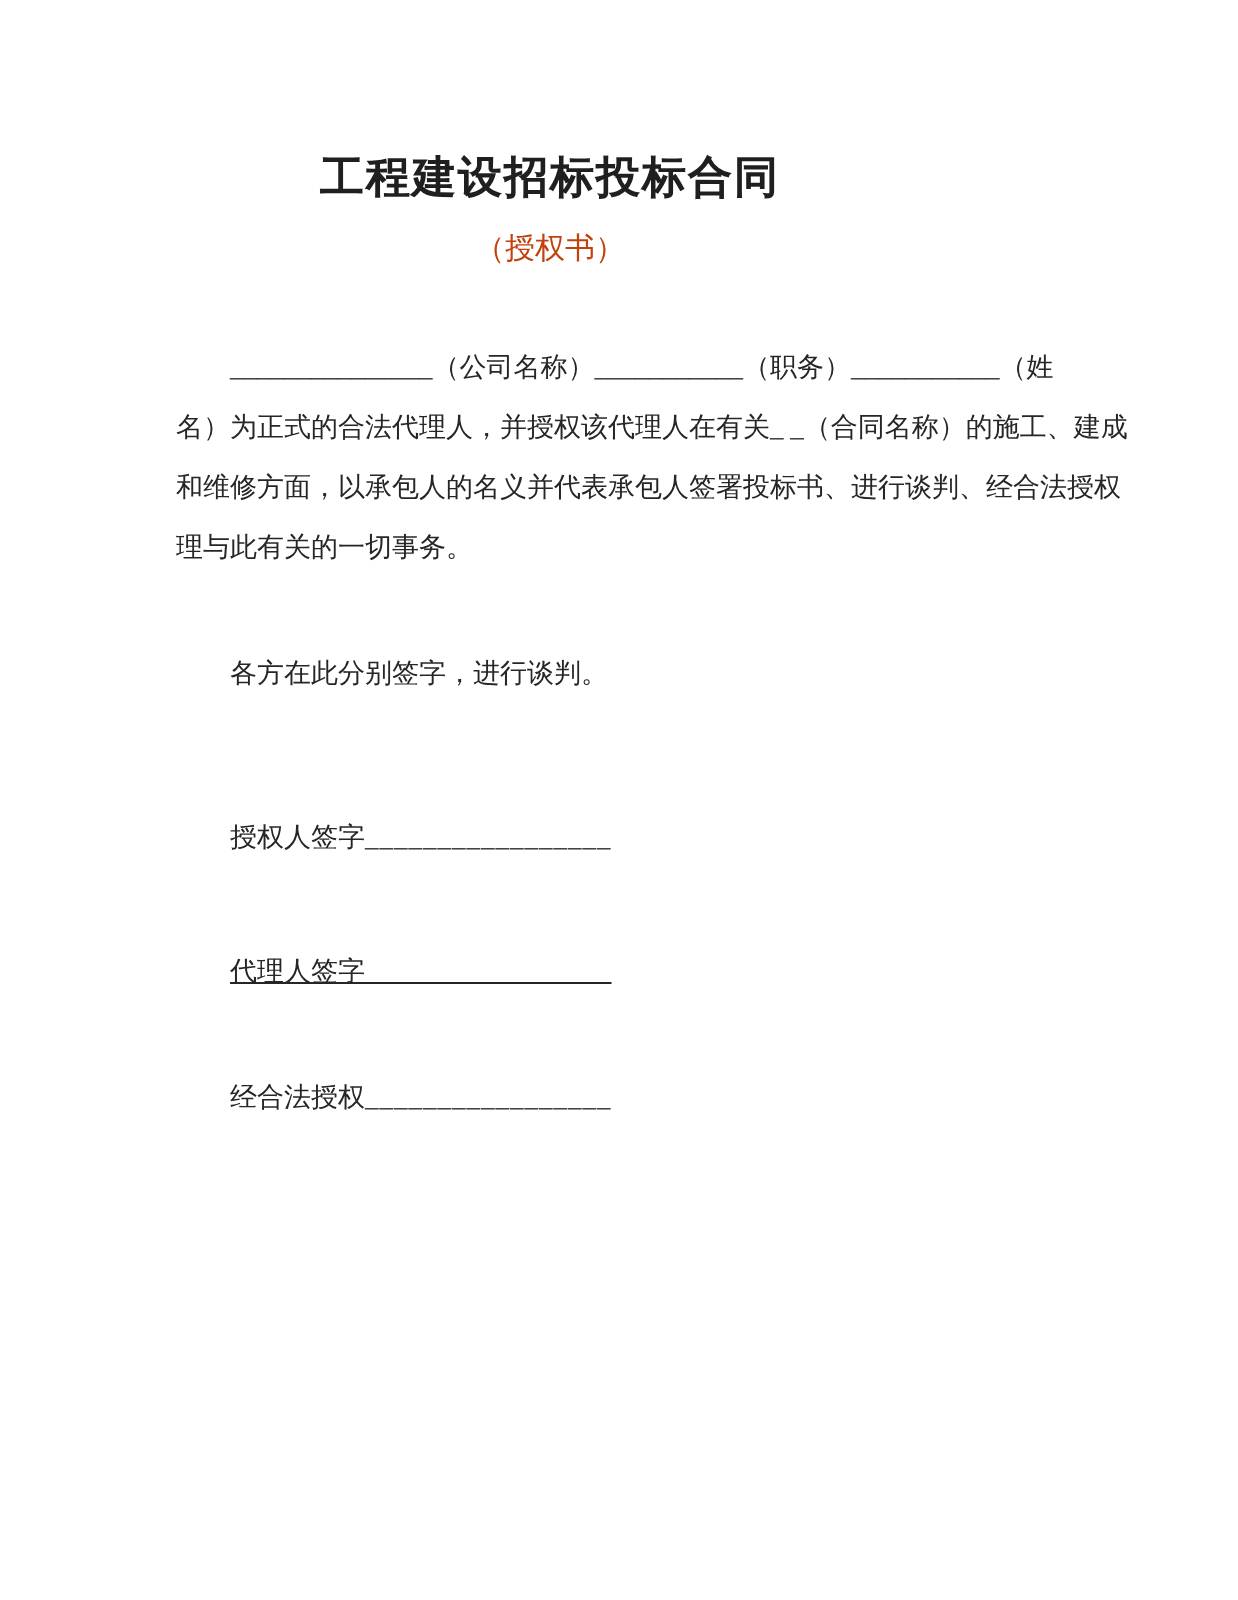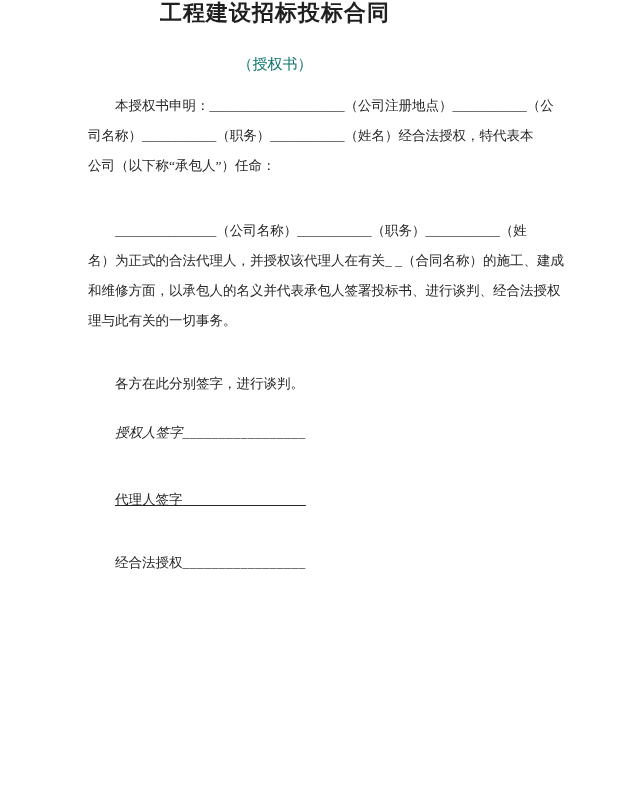--- a/index.html
+++ b/index.html
@@ -8,36 +8,37 @@
     height: 800px;
     background: #ffffff;
     font-family: "Liberation Serif", "DejaVu Serif", serif;
     color: #262626;
     overflow: hidden;
   }
   .page {
     position: relative;
     width: 550px;
     height: 800px;
+    padding-top: 76px;
     background: #ffffff;
   }
   .title {
     text-align: center;
     font-size: 22px;
     font-weight: bold;
     line-height: 26px;
     letter-spacing: 1px;
     color: #1f1f1f;
   }
   .subtitle {
     text-align: center;
     font-size: 15px;
     line-height: 18px;
-    margin-top: 29px;
-    color: #0f766e;
+    margin-top: 14px;
+    color: #c2410c;
   }
   .para {
     margin-left: 88px;
     width: 460px;
     font-size: 13.5px;
     line-height: 30px;
     white-space: nowrap;
   }
   .p1 { margin-top: 18px; }
   .p2 { margin-top: 35px; }
@@ -49,40 +50,35 @@
     line-height: 30px;
     text-indent: 27px;
   }
   .sig {
     margin-left: 88px;
     font-size: 13.5px;
     line-height: 30px;
     padding-left: 27px;
     white-space: nowrap;
   }
-  .sig-1 { margin-top: 19px; font-style: italic; }
+  .sig-1 { margin-top: 52px; }
   .sig-2 { margin-top: 37px; text-decoration: underline; }
   .sig-3 { margin-top: 30px; }
   .sig-4 { margin-top: 33px; }
   .blank { letter-spacing: 0.5px; }
 </style>
 </head>
 <body>
 
 <div class="page">
 
   <h1 class="title">工程建设招标投标合同</h1>
 
   <div class="subtitle">（授权书）</div>
 
-  <div class="para p1">
-    <div class="line indent">本授权书申明：____________________（公司注册地点）___________（公</div>
-    <div class="line">司名称）___________（职务）___________（姓名）经合法授权，特代表本</div>
-    <div class="line">公司（以下称“承包人”）任命：</div>
-  </div>
 
   <div class="para p2">
     <div class="line indent">_______________（公司名称）___________（职务）___________（姓</div>
     <div class="line">名）为正式的合法代理人，并授权该代理人在有关_ _（合同名称）的施工、建成</div>
     <div class="line">和维修方面，以承包人的名义并代表承包人签署投标书、进行谈判、经合法授权</div>
     <div class="line">理与此有关的一切事务。</div>
   </div>
 
   <div class="intro">各方在此分别签字，进行谈判。</div>
 

